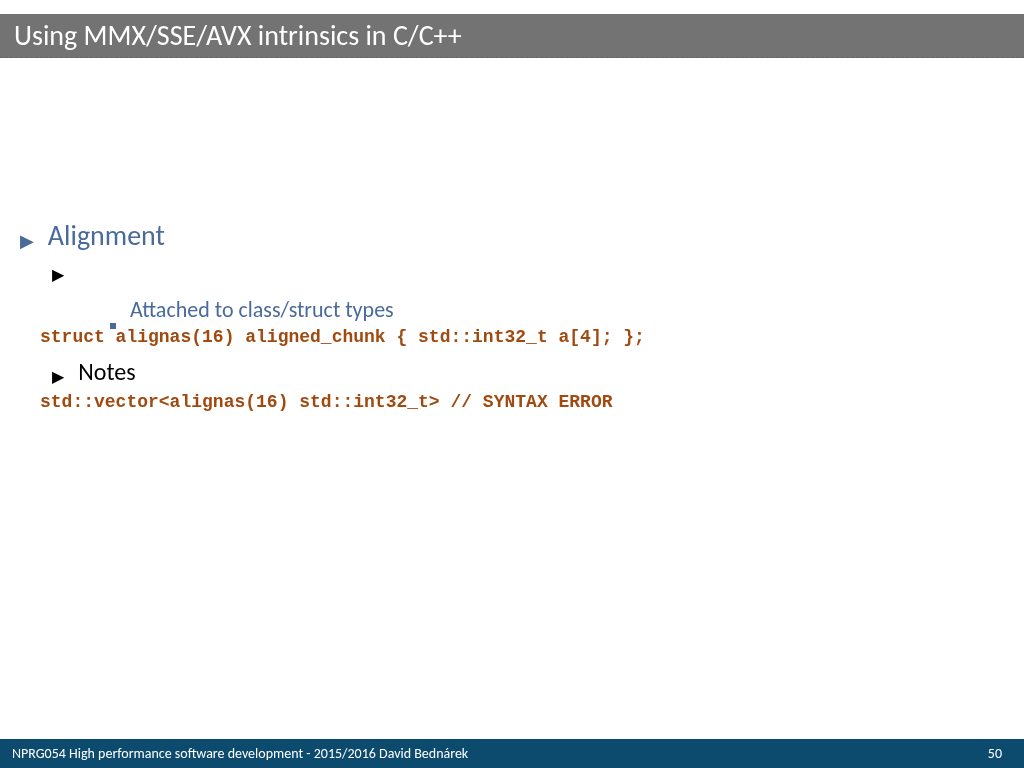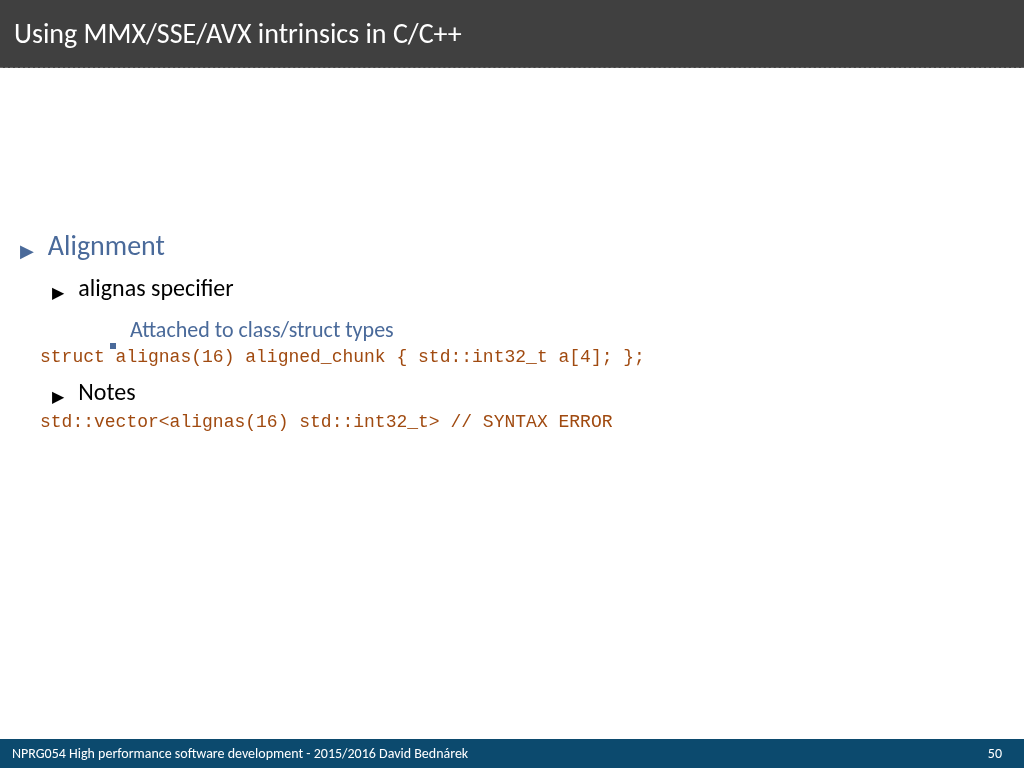--- a/index.html
+++ b/index.html
@@ -5,26 +5,27 @@
   * { margin: 0; padding: 0; box-sizing: border-box; }
   body {
     width: 1024px;
     height: 768px;
     font-family: Calibri, "Segoe UI", Arial, sans-serif;
     background: #ffffff;
     position: relative;
     overflow: hidden;
   }
   .header {
-    background: #404040;
+    background: #737373;
     color: #ffffff;
-    padding: 16px 14px;
+    padding: 4px 14px;
     font-size: 28px;
     font-weight: 400;
     border-bottom: 1px dashed #666;
+    margin-top: 14px;
   }
   .content {
     padding-top: 160px;
     padding-left: 20px;
     padding-right: 20px;
   }
   .level1 {
     display: flex;
     align-items: baseline;
     margin-bottom: 10px;
@@ -75,21 +76,21 @@
     top: 12px;
   }
   .level3 .text {
     color: #4a6a9a;
     font-size: 22px;
   }
   .code {
     font-family: Consolas, "Courier New", monospace;
     color: #a04a10;
     font-size: 18px;
-    font-weight: normal;
+    font-weight: bold;
     margin-left: 20px;
     margin-top: 2px;
     margin-bottom: 10px;
     white-space: pre;
   }
   .footer {
     position: absolute;
     bottom: 0;
     left: 0;
     right: 0;
@@ -114,21 +115,20 @@
 
 <div class="content">
 
   <div class="level1">
     <span class="arrow">▶</span>
     <span class="text">Alignment</span>
   </div>
 
   <div class="level2">
     <span class="arrow">▶</span>
-    <span class="text">alignas specifier</span>
   </div>
 
   <div class="level3">
     <span class="square"></span>
     <span class="text">Attached to class/struct types</span>
   </div>
 
   <div class="code">struct alignas(16) aligned_chunk { std::int32_t a[4]; };</div>
 
 

